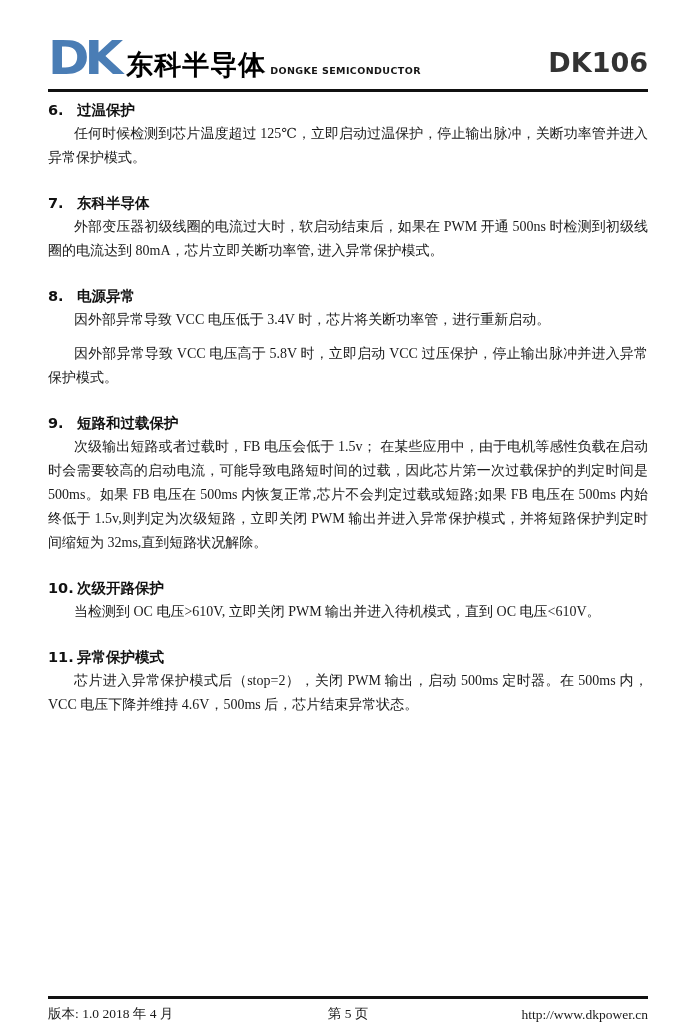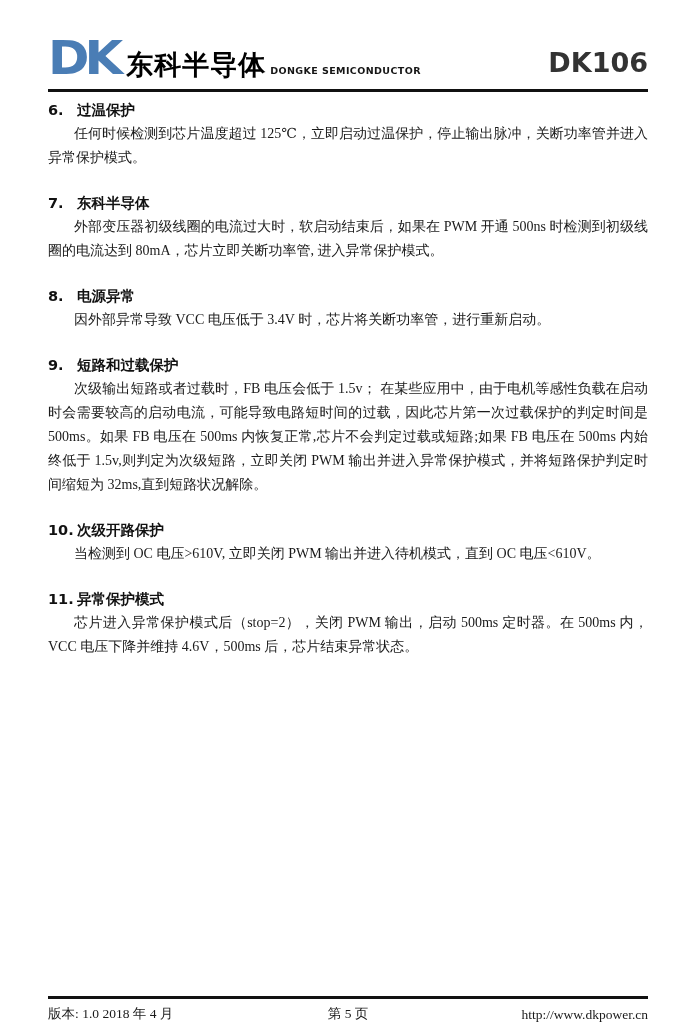--- a/index.html
+++ b/index.html
@@ -144,20 +144,21 @@
       </div>
       <p>外部变压器初级线圈的电流过大时，软启动结束后，如果在 PWM 开通 500ns 时检测到初级线圈的电流达到 80mA，芯片立即关断功率管, 进入异常保护模式。</p>
     </div>
 
     <div class="sec">
       <div class="sec-head">
         <span class="sec-num">8.</span>
         <span class="sec-title">电源异常</span>
       </div>
       <p>因外部异常导致 VCC 电压低于 3.4V 时，芯片将关断功率管，进行重新启动。</p>
+      <p>因外部异常导致 VCC 电压高于 5.8V 时，立即启动 VCC 过压保护，停止输出脉冲并进入异常保护模式。</p>
     </div>
 
     <div class="sec">
       <div class="sec-head">
         <span class="sec-num">9.</span>
         <span class="sec-title">短路和过载保护</span>
       </div>
       <p>次级输出短路或者过载时，FB 电压会低于 1.5v； 在某些应用中，由于电机等感性负载在启动时会需要较高的启动电流，可能导致电路短时间的过载，因此芯片第一次过载保护的判定时间是 500ms。如果 FB 电压在 500ms 内恢复正常,芯片不会判定过载或短路;如果 FB 电压在 500ms 内始终低于 1.5v,则判定为次级短路，立即关闭 PWM 输出并进入异常保护模式，并将短路保护判定时间缩短为 32ms,直到短路状况解除。</p>
     </div>
 

